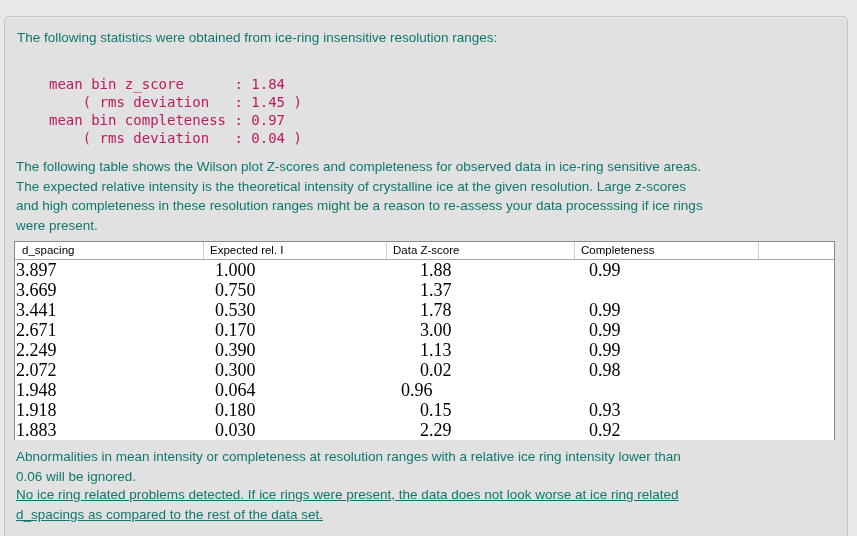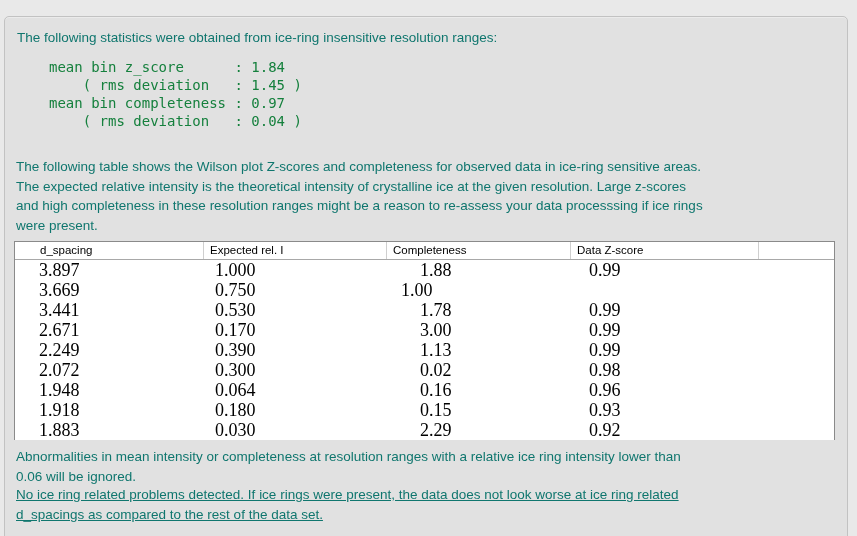--- a/index.html
+++ b/index.html
@@ -28,61 +28,61 @@
     font-size: 13.5px;
     line-height: 19.5px;
     white-space: pre-line;
     color: #0f766e;
   }
   .intro   { left: 12px; top: 11px; width: 810px; }
   .tintro  { left: 11px; top: 140px; width: 820px; }
   .note    { left: 11px; top: 430px; width: 820px; }
   .concl   { left: 11px; top: 468px; width: 820px; text-decoration: underline; }
   .stats {
-    position: absolute; left: 44px; top: 41px;
+    position: absolute; left: 44px; top: 58px;
     margin: 0;
     font-family: "DejaVu Sans Mono", monospace;
     font-size: 14px; line-height: 18px;
     white-space: pre;
-    color: #15803d;
+    color: #be185d;
   }
   .tbl {
     position: absolute; left: 9px; top: 224px;
     width: 819px; height: 197px;
     background: #ffffff;
     border: 1px solid #8a8a8a;
   }
   .thead {
     display: flex; height: 17px;
     border-bottom: 1px solid #a8a8a8;
     background: #ffffff;
   }
   .th {
     box-sizing: border-box;
     font-size: 11.5px; line-height: 16px;
     padding-left: 6px;
     border-right: 1px solid #cfcfcf;
     color: #000;
     overflow: hidden; white-space: nowrap;
   }
-  .th.c0 { padding-left: 25px; }
+  .th.c0 { padding-left: 7px; }
   .tr { display: flex; height: 20px; background: #ffffff; }
   .td {
     box-sizing: border-box;
     font-family: "Liberation Serif", serif;
     font-size: 18px; line-height: 20px;
     color: #000;
     overflow: hidden; white-space: nowrap;
   }
   .c0 { width: 189px; }
   .c1 { width: 183px; }
   .c2 { width: 188px; }
   .c3 { width: 184px; }
   .cf { flex: 1; border-right: none !important; }
-  .td.c0 { padding-left: 24px; font-family: Liberation Serif, serif; }
+  .td.c0 { padding-left: 1px; font-family: Liberation Serif, serif; }
   .td.c1 { padding-left: 11px; }
   .td.c2 { padding-left: 33px; }
   .td.c3 { padding-left: 14px; }
 </style>
 </head>
 <body>
 
 <div class="panel-title">Ice ring related problems</div>
 
 <div class="group-box">
@@ -96,36 +96,36 @@
 
   <div class="para tintro">The following table shows the Wilson plot Z-scores and completeness for observed data in ice-ring sensitive areas.
 The expected relative intensity is the theoretical intensity of crystalline ice at the given resolution. Large z-scores
 and high completeness in these resolution ranges might be a reason to re-assess your data processsing if ice rings
 were present.</div>
 
   <div class="tbl">
     <div class="thead">
       <div class="th c0">d_spacing</div>
       <div class="th c1">Expected rel. I</div>
+      <div class="th c2">Data Z-score</div>
       <div class="th c3">Completeness</div>
-      <div class="th c2">Data Z-score</div>
       <div class="th cf"></div>
     </div>
     <div id="tbody">
         <div class="tr">
           <div class="td c0">3.897</div>
           <div class="td c1">1.000</div>
           <div class="td c2">1.88</div>
           <div class="td c3">0.99</div>
           <div class="td cf"></div>
         </div>
         <div class="tr">
           <div class="td c0">3.669</div>
           <div class="td c1">0.750</div>
-          <div class="td c3">1.00</div>
+          <div class="td c2">1.37</div>
           <div class="td cf"></div>
         </div>
         <div class="tr">
           <div class="td c0">3.441</div>
           <div class="td c1">0.530</div>
           <div class="td c2">1.78</div>
           <div class="td c3">0.99</div>
           <div class="td cf"></div>
         </div>
         <div class="tr">
@@ -145,21 +145,20 @@
         <div class="tr">
           <div class="td c0">2.072</div>
           <div class="td c1">0.300</div>
           <div class="td c2">0.02</div>
           <div class="td c3">0.98</div>
           <div class="td cf"></div>
         </div>
         <div class="tr">
           <div class="td c0">1.948</div>
           <div class="td c1">0.064</div>
-          <div class="td c2">0.16</div>
           <div class="td c3">0.96</div>
           <div class="td cf"></div>
         </div>
         <div class="tr">
           <div class="td c0">1.918</div>
           <div class="td c1">0.180</div>
           <div class="td c2">0.15</div>
           <div class="td c3">0.93</div>
           <div class="td cf"></div>
         </div>

